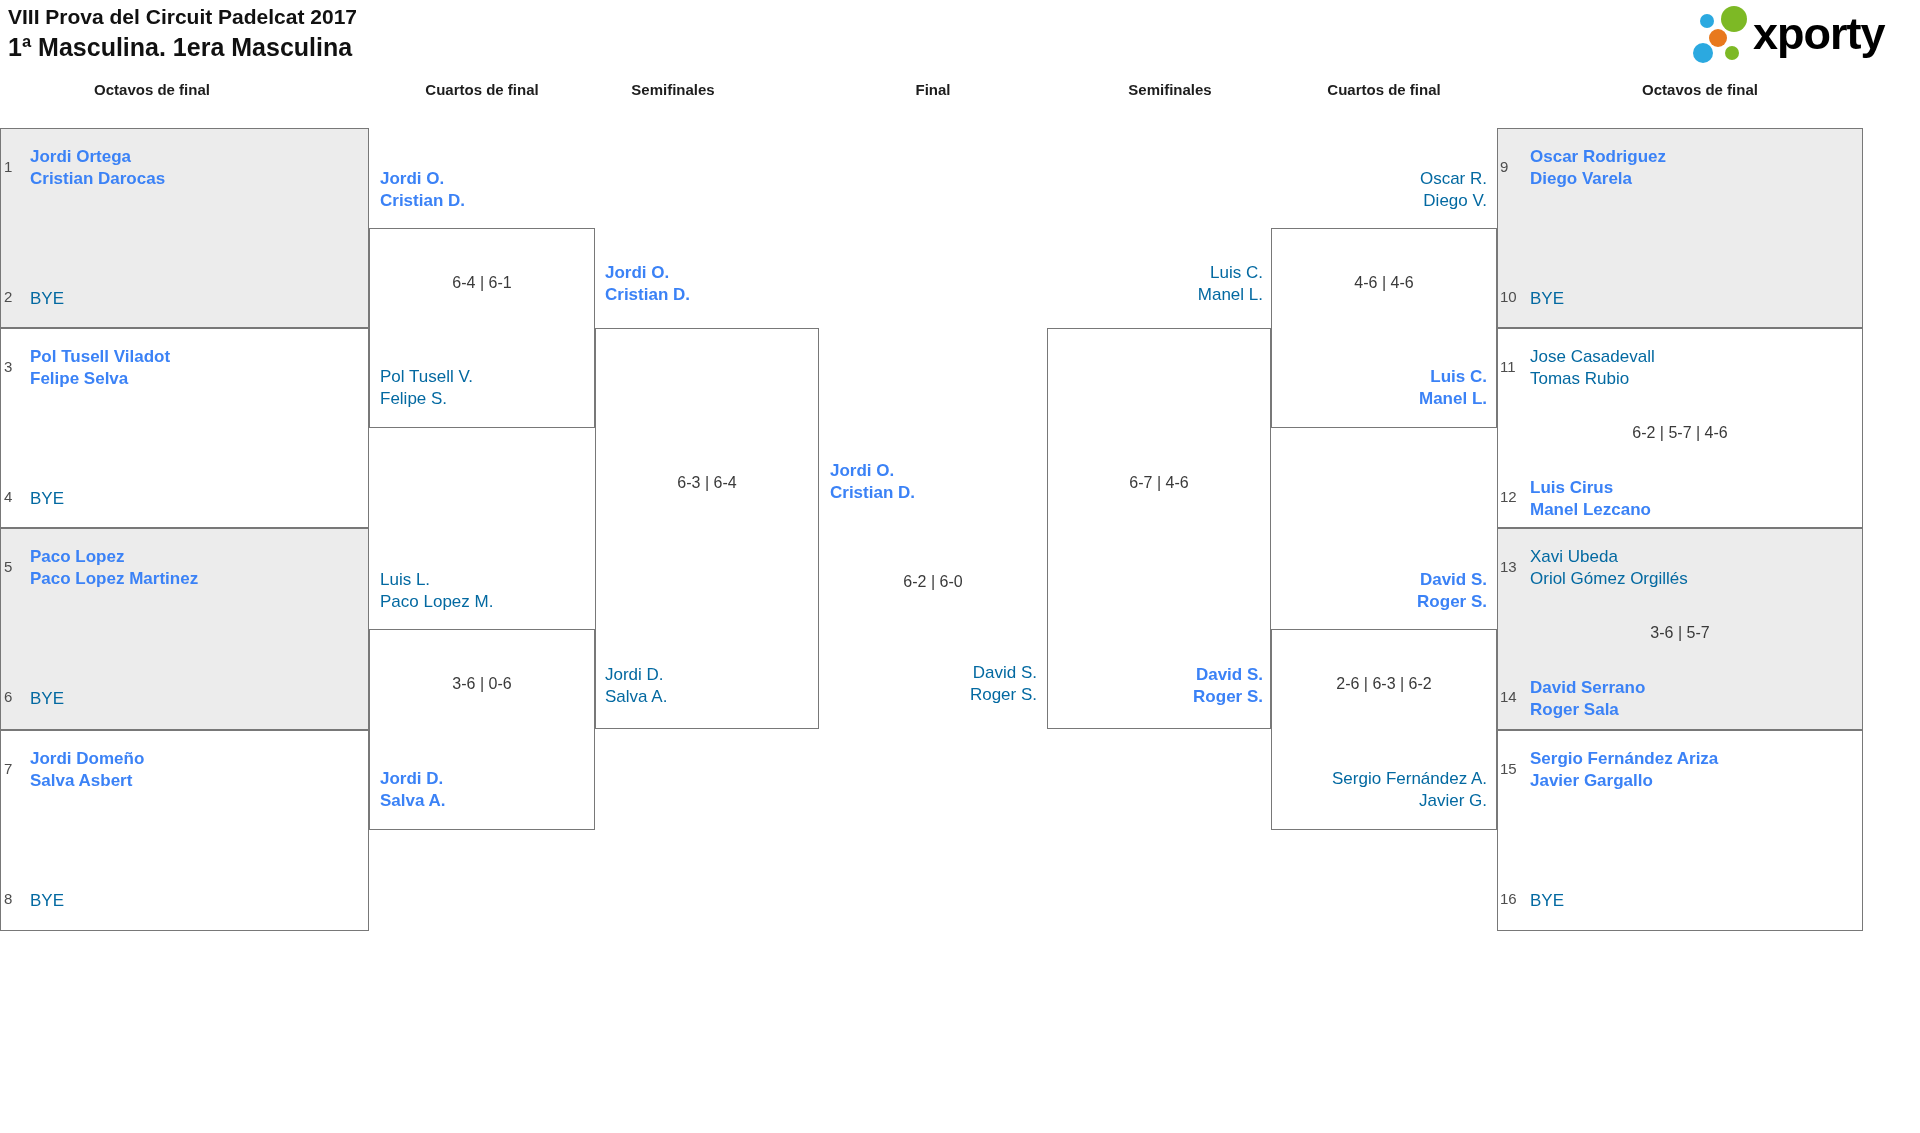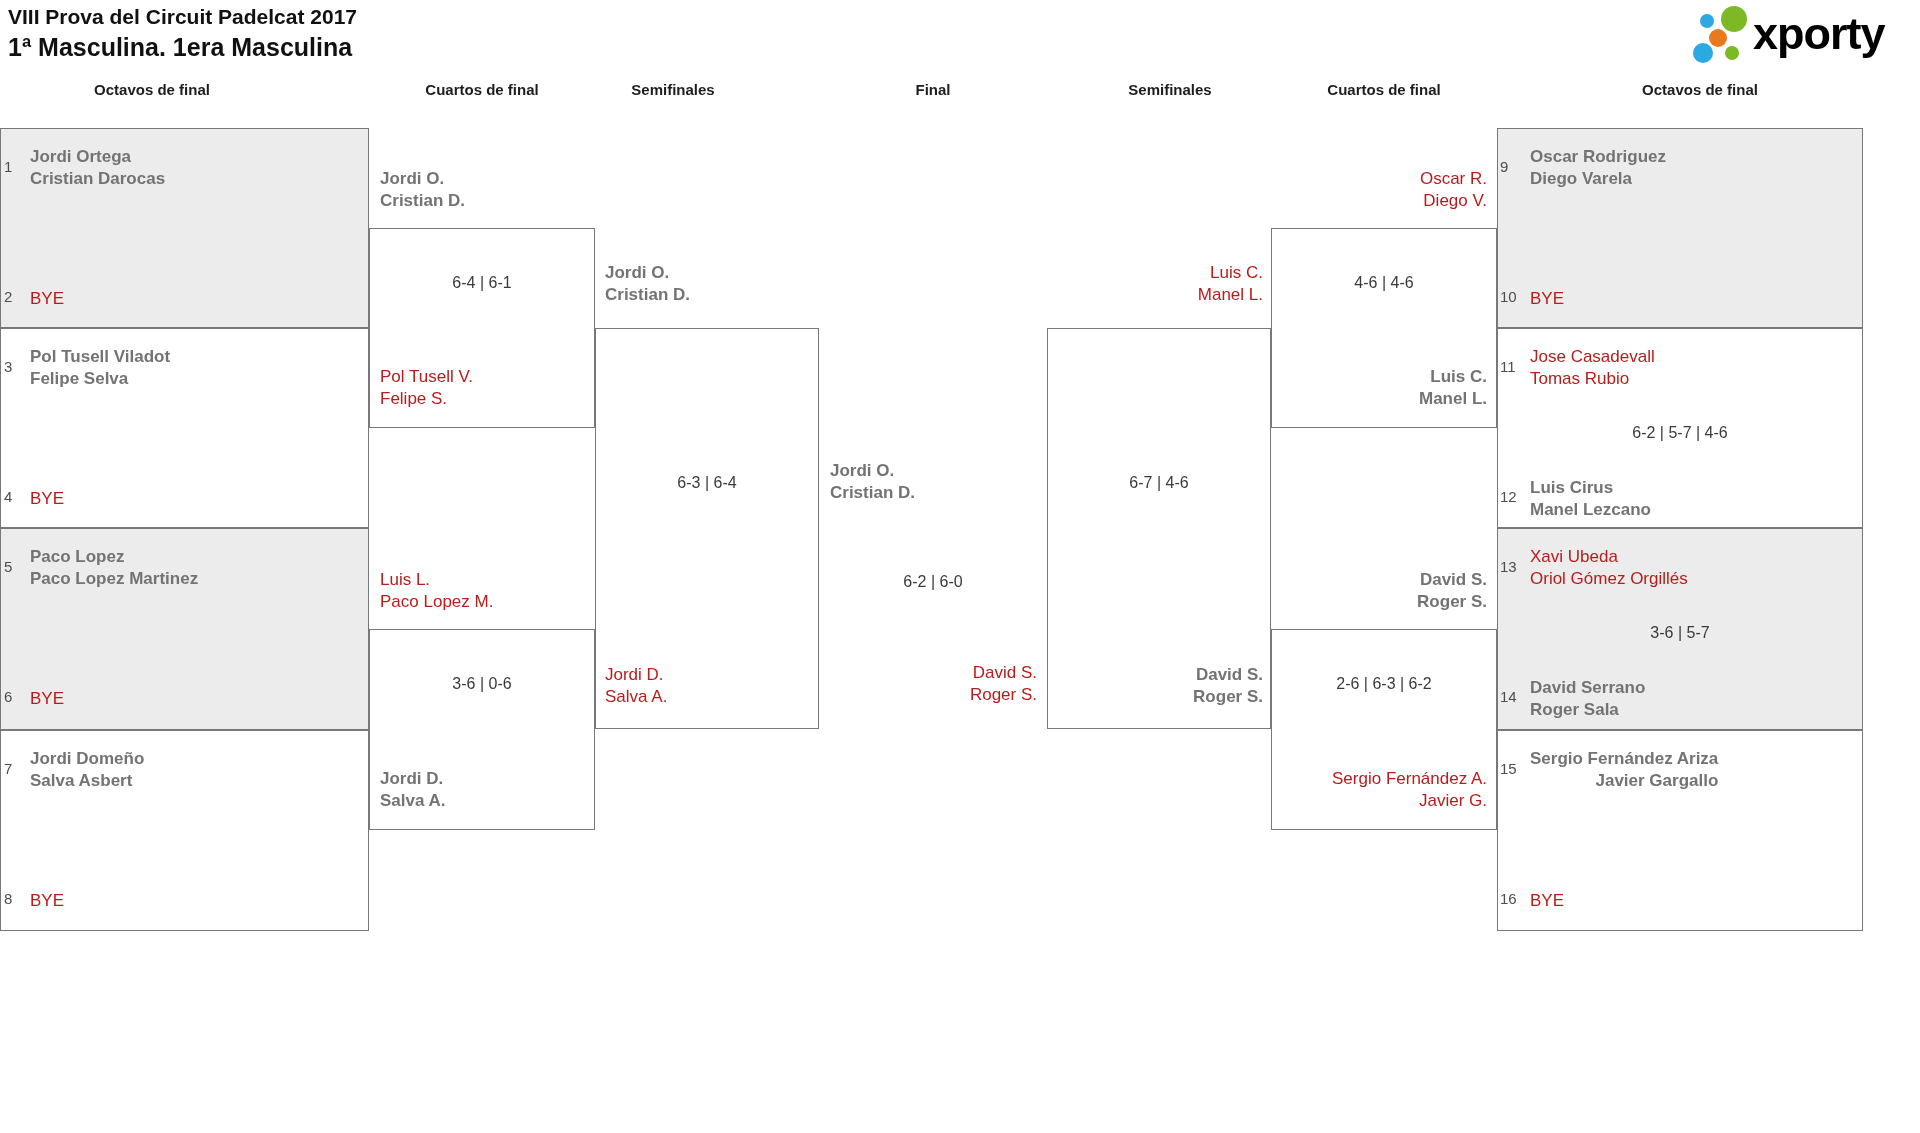--- a/index.html
+++ b/index.html
@@ -7,22 +7,22 @@
     position:relative;width:1920px;height:1005px;background:#ffffff;overflow:hidden;
     font-family:"Liberation Sans","DejaVu Sans",sans-serif;color:#141414;
   }
   .title{position:absolute;left:8px;top:5px;font-size:21px;font-weight:bold;color:#111;}
   .subtitle{position:absolute;left:8px;top:33px;font-size:25px;font-weight:bold;color:#111;}
   .round-header{position:absolute;top:81px;width:300px;margin-left:-150px;text-align:center;
     font-size:15px;font-weight:600;color:#1d1d1d;}
   .box{position:absolute;border:1px solid #787878;box-sizing:border-box;background:transparent;}
   .box.shaded{background:#ececec;}
   .seed{position:absolute;font-size:15px;color:#4d4d4d;width:24px;}
-  .teams{position:absolute;font-size:17px;line-height:22px;color:#b91c1c;white-space:nowrap;}
-  .teams.bold{font-weight:bold;color:#737373;}
+  .teams{position:absolute;font-size:17px;line-height:22px;color:#0369a1;white-space:nowrap;}
+  .teams.bold{font-weight:bold;color:#3b82f6;}
   .teams.r{text-align:right;}
   .score{position:absolute;font-size:16px;color:#3a3a3a;text-align:center;white-space:nowrap;}
   .logo{position:absolute;left:1690px;top:0px;width:225px;height:72px;}
   .logo-text{position:absolute;left:63px;top:8px;font-size:45px;font-weight:bold;letter-spacing:-1px;}
   .dot{position:absolute;border-radius:50%;}
 </style>
 </head>
 <body>
 
 <div id="stage">
@@ -117,21 +117,21 @@
         <div>Oriol Gómez Orgillés</div>
       </div>
       <div class="score" style="left: 1497px; top: 624px; width: 366px;">3-6 | 5-7</div>
       <div class="seed" style="left: 1500px; top: 688px;">14</div>
       <div class="teams bold" style="left: 1530px; top: 677px;">
         <div>David Serrano</div>
         <div>Roger Sala</div>
       </div>
       <div class="box" style="left: 1497px; top: 730px; width: 366px; height: 201px; background: transparent;"></div>
       <div class="seed" style="left: 1500px; top: 760px;">15</div>
-      <div class="teams bold" style="left: 1530px; top: 748px; text-align: right;">
+      <div class="teams bold" style="left: 1530px; top: 748px;">
         <div>Sergio Fernández Ariza</div>
         <div>Javier Gargallo</div>
       </div>
       <div class="seed" style="left: 1500px; top: 890px;">16</div>
       <div class="teams" style="left: 1530px; top: 890px;">
         <div>BYE</div>
       </div>
       <div class="box" style="left: 369px; top: 228px; width: 226px; height: 200px;"></div>
       <div class="teams bold" style="top: 168px; left: 380px;">
         <div>Jordi O.</div>

